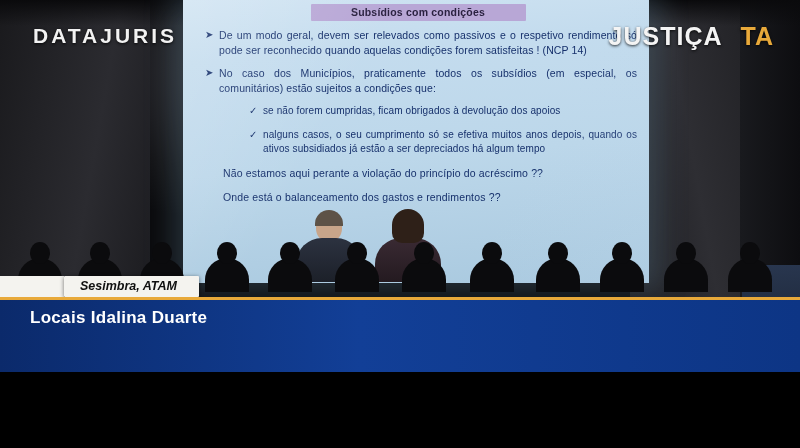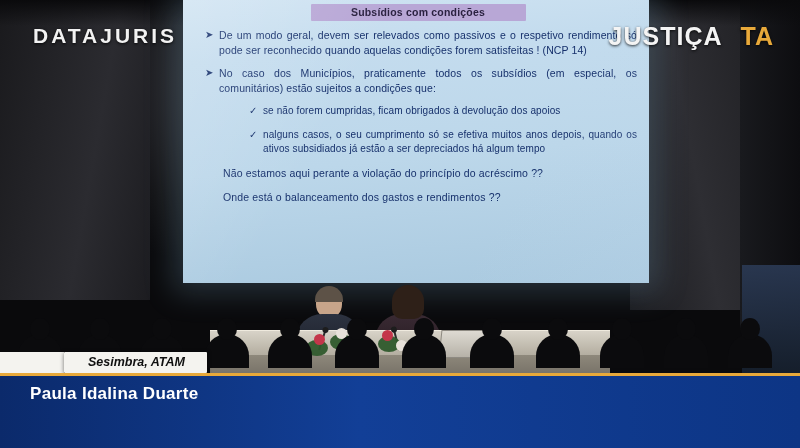--- a/index.html
+++ b/index.html
@@ -6,21 +6,21 @@
     margin: 0;
     padding: 0;
     background: #000;
   }
   body {
     font-family: "Liberation Sans", sans-serif;
   }
   #frame {
     position: relative;
     width: 800px;
-    height: 448px;
+    height: 372px;
     overflow: hidden;
     background: #0f172a;
   }
 
   
   .stage-bg {
     position: absolute;
     inset: 0;
     background:
       radial-gradient(ellipse 60% 45% at 50% 18%, #3a3a3f 0%, #232327 45%, #141416 75%, #0a0a0c 100%);
@@ -299,21 +299,21 @@
   }
   .location-tag {
     position: absolute;
     left: 64px;
     bottom: 75px;
     background: #f4f3ef;
     color: #101010;
     font-size: 12.5px;
     font-style: italic;
     font-weight: bold;
-    padding: 3px 22px 4px 24px;
+    padding: 3px 22px 4px 16px;
     border-radius: 1px;
     box-shadow: 0 1px 4px rgba(0,0,0,.55);
   }
   .tag-strip-left {
     position: absolute;
     left: 0; bottom: 75px;
     width: 64px; height: 21px;
     background: #f4f3ef;
   }
 </style>
@@ -412,16 +412,16 @@
     <div class="aud" style="left:600px;"></div>
     <div class="aud" style="left:664px;"></div>
     <div class="aud" style="left:728px;"></div>
   </div>
 
   <div class="tag-strip-left"></div>
   <div class="location-tag">Sesimbra, ATAM</div>
 
   <div class="lt-accent"></div>
   <div class="lower-third">
-    <div class="lt-name">Paula Idalina Duarte</div>
+    <div class="lt-name">Locais Idalina Duarte</div>
   </div>
 
 </div>
 
 </body></html>

